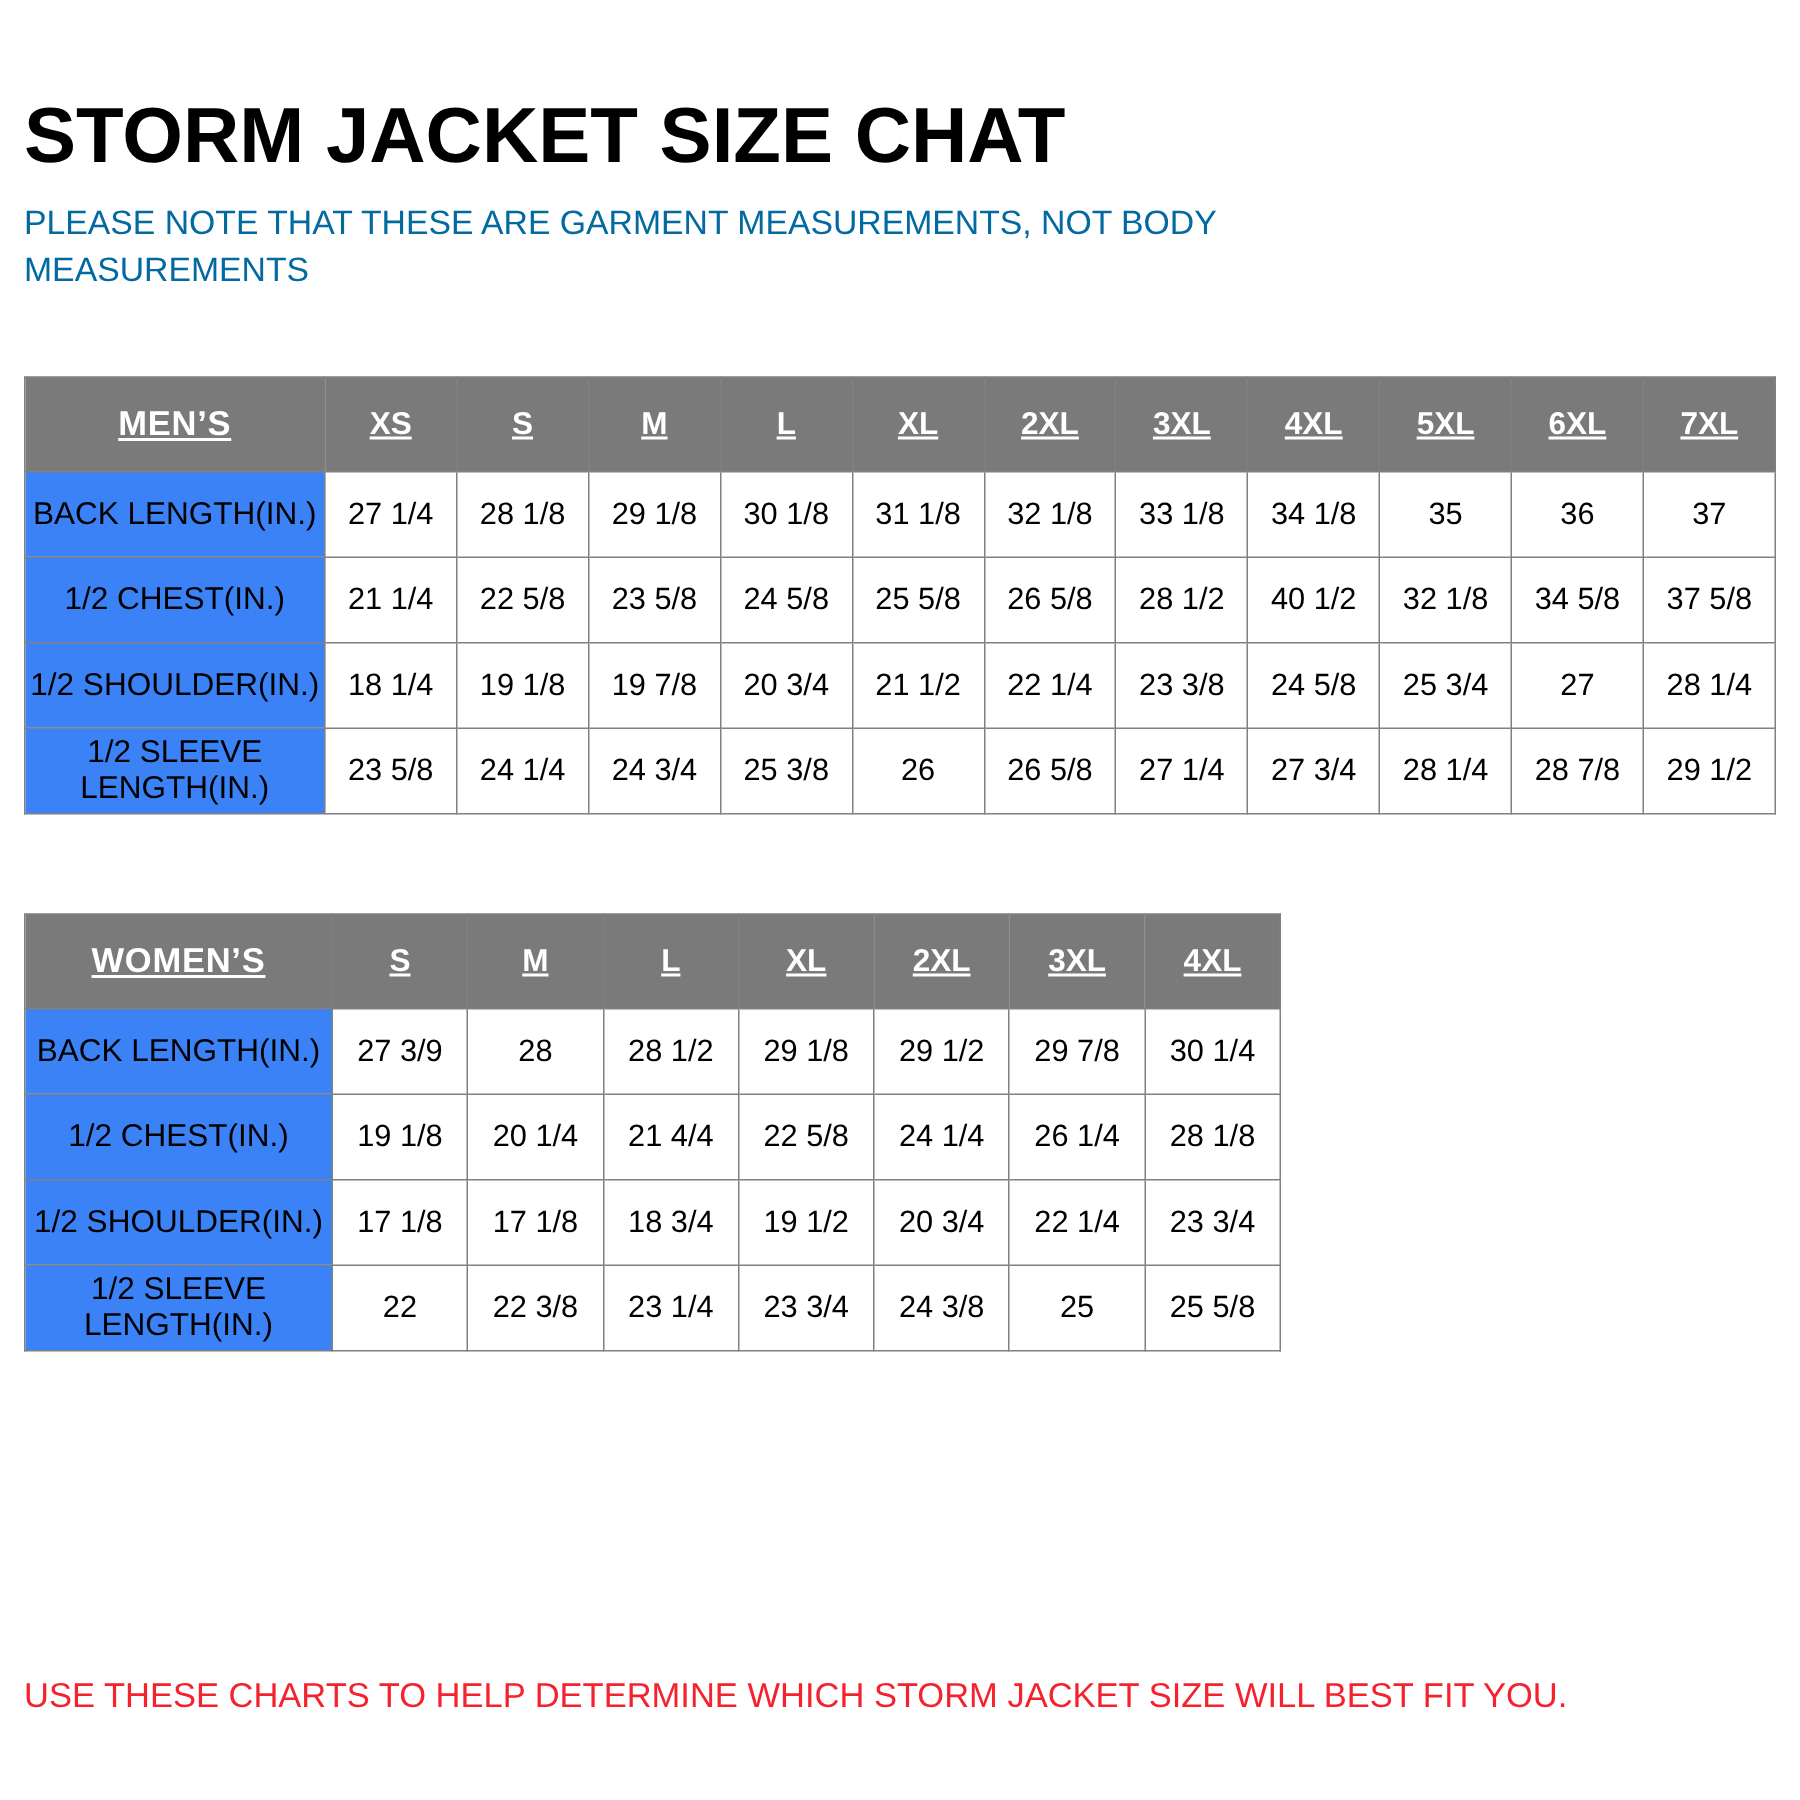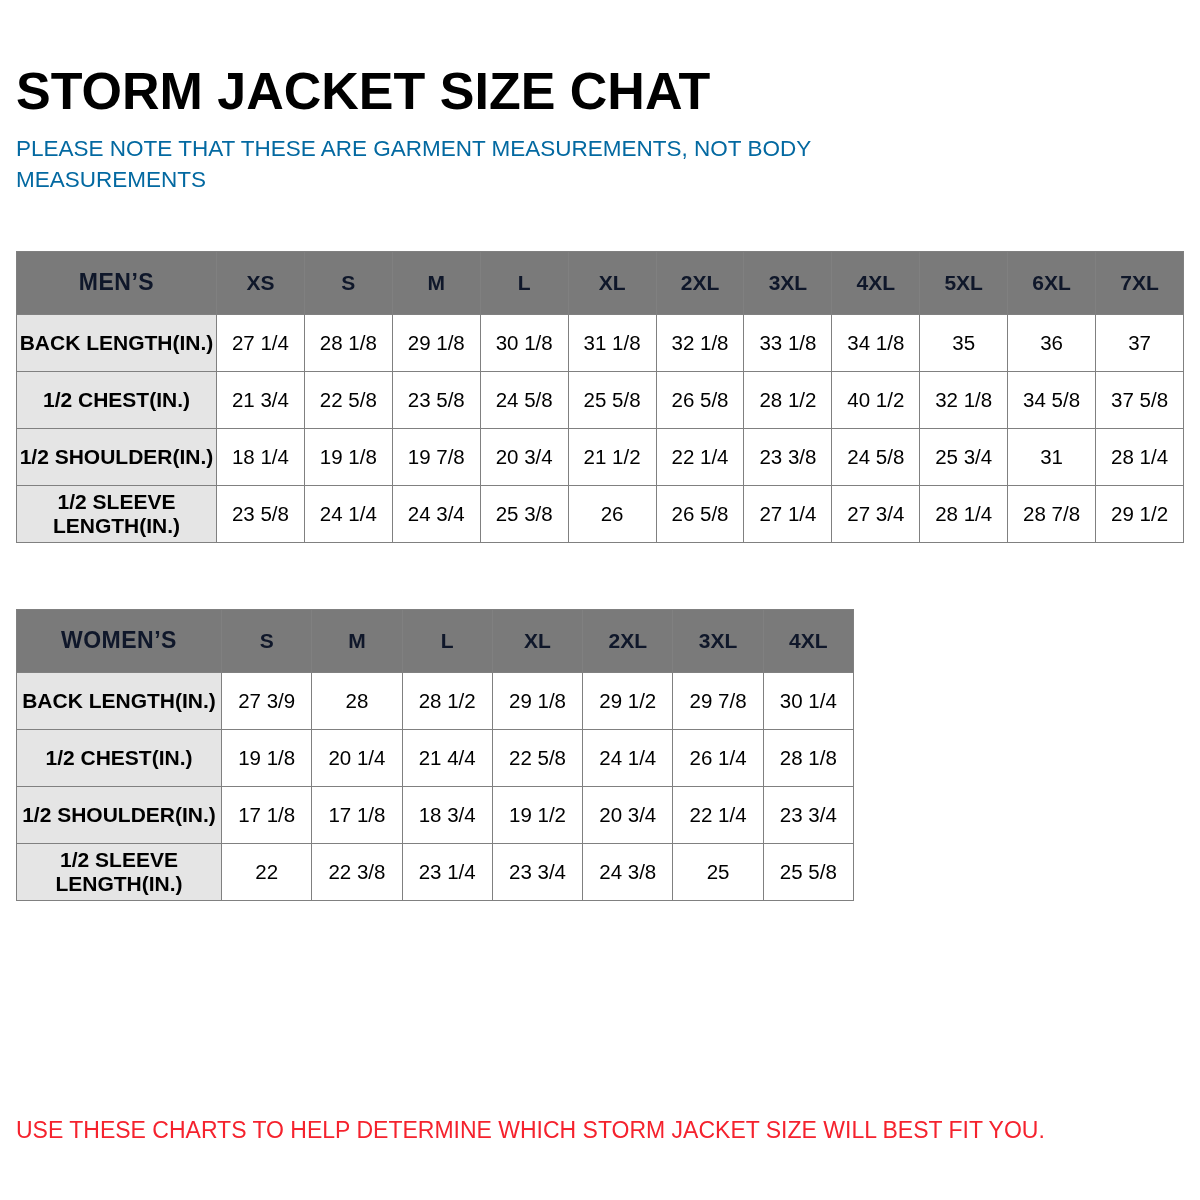--- a/index.html
+++ b/index.html
@@ -60,33 +60,34 @@
   th, td {
     border: 1px solid #808080;
     text-align: center;
     vertical-align: middle;
     font-size: 20px;
     padding: 0;
     height: 56px;
   }
   thead th {
     background: #7a7a7a;
-    color: #0f172a;
+    color: #ffffff;
     font-weight: bold;
     font-size: 21px;
     height: 62px;
+    text-decoration: underline;
   }
   thead th.corner {
     font-size: 23px;
     letter-spacing: 0.5px;
   }
   tbody th.rowhdr {
-    background: #e5e5e5;
-    color: #000000;
-    font-weight: bold;
+    background: #3b82f6;
+    color: #000000;
+    font-weight: normal;
     font-size: 21px;
     line-height: 1.15;
     padding: 0 2px;
   }
   tbody td {
     background: #ffffff;
     color: #000000;
     font-weight: normal;
     font-size: 20.5px;
   }
@@ -143,21 +144,21 @@
           <td>31 1/8</td>
           <td>32 1/8</td>
           <td>33 1/8</td>
           <td>34 1/8</td>
           <td>35</td>
           <td>36</td>
           <td>37</td>
         </tr>
         <tr>
           <th class="rowhdr">1/2 CHEST(IN.)</th>
-          <td>21 3/4</td>
+          <td>21 1/4</td>
           <td>22 5/8</td>
           <td>23 5/8</td>
           <td>24 5/8</td>
           <td>25 5/8</td>
           <td>26 5/8</td>
           <td>28 1/2</td>
           <td>40 1/2</td>
           <td>32 1/8</td>
           <td>34 5/8</td>
           <td>37 5/8</td>
@@ -166,21 +167,21 @@
           <th class="rowhdr">1/2 SHOULDER(IN.)</th>
           <td>18 1/4</td>
           <td>19 1/8</td>
           <td>19 7/8</td>
           <td>20 3/4</td>
           <td>21 1/2</td>
           <td>22 1/4</td>
           <td>23 3/8</td>
           <td>24 5/8</td>
           <td>25 3/4</td>
-          <td>31</td>
+          <td>27</td>
           <td>28 1/4</td>
         </tr>
         <tr>
           <th class="rowhdr">1/2 SLEEVE LENGTH(IN.)</th>
           <td>23 5/8</td>
           <td>24 1/4</td>
           <td>24 3/4</td>
           <td>25 3/8</td>
           <td>26</td>
           <td>26 5/8</td>

